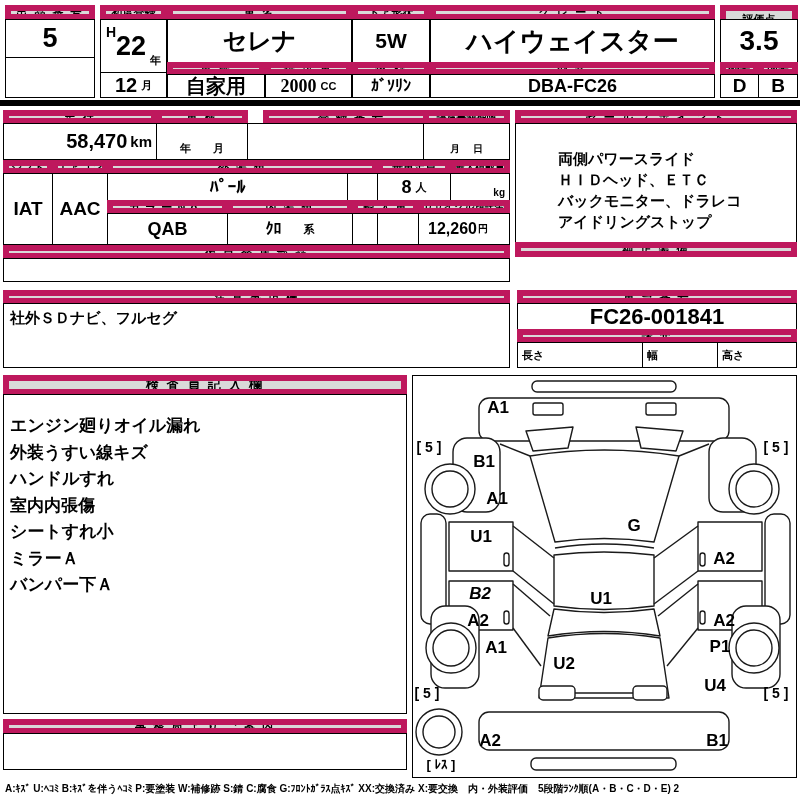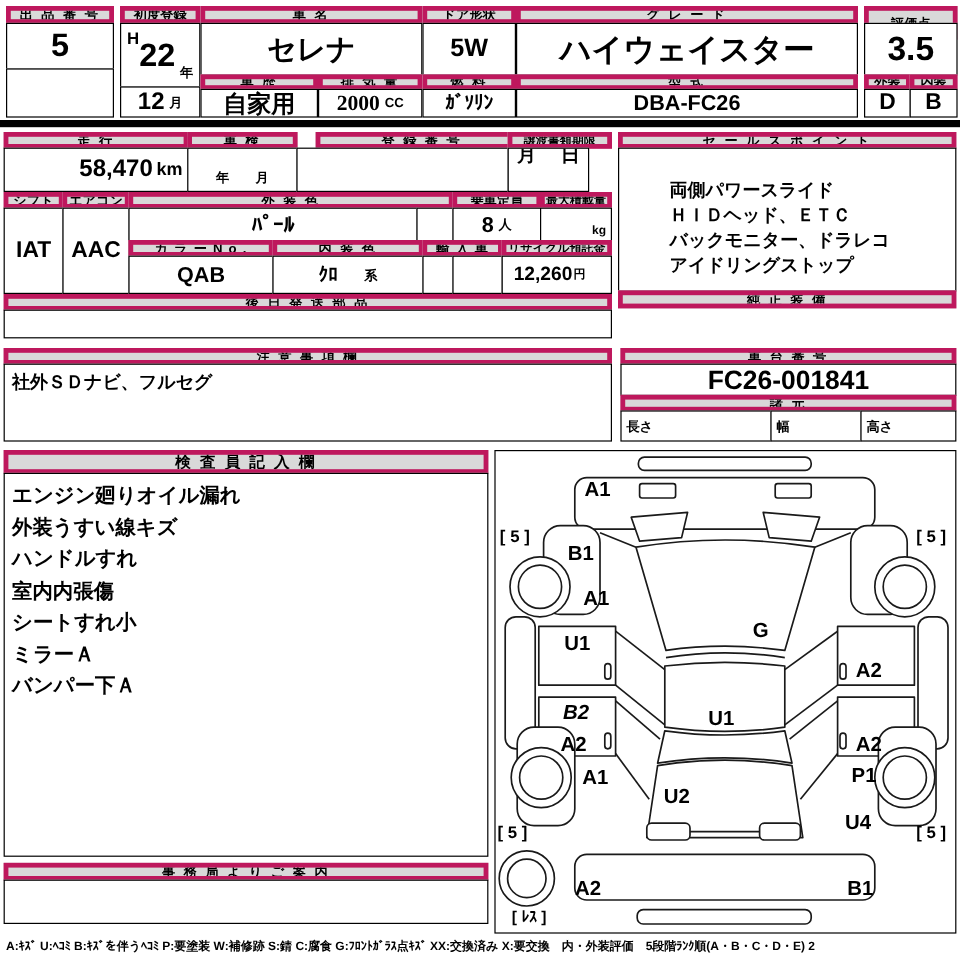--- a/index.html
+++ b/index.html
@@ -1,35 +1,35 @@
 <!DOCTYPE html>
 <html><head>
 <meta charset="utf-8">
 <style>
   * { box-sizing: border-box; margin:0; padding:0; }
   html,body { width:800px; height:800px; }
   body { background:#fff; color:#000; font-family:"Liberation Sans","DejaVu Sans",sans-serif; }
   #sheet { position:relative; width:800px; height:800px; background:#fff; overflow:hidden; }
-  .hdr { position:absolute; border:4px solid #be185d; background:#d9d9d9; font-weight:bold;
+  .hdr { position:absolute; border:6px solid #be185d; background:#d9d9d9; font-weight:bold;
          font-size:11px; display:flex; align-items:center; justify-content:center;
          letter-spacing:2px; white-space:nowrap; overflow:hidden; }
   .hdr.sm { font-size:10px; letter-spacing:0; }
   .cell { position:absolute; border:1px solid #000; background:#fff; font-weight:bold;
           display:flex; align-items:center; justify-content:center; white-space:nowrap; overflow:hidden; }
   .cell.left { justify-content:flex-start; }
   .cell.right { justify-content:flex-end; }
   .cell.top { align-items:flex-start; }
   .cell.bottom { align-items:flex-end; }
   .unit { font-size:11px; font-weight:bold; margin-left:4px; }
   .divbar { position:absolute; background:#000; }
   .lines { position:absolute; border:1px solid #000; background:#fff; font-weight:bold; }
   .lines div { white-space:nowrap; }
   #sales-box { font-size:15px; padding:24px 6px 0 42px; }
   #sales-box div { line-height:21px; }
-  #inspect-box { font-size:17px; padding:5px 6px; }
+  #inspect-box { font-size:17px; padding:18px 6px; }
   #inspect-box div { line-height:26.5px; }
   #diagram { position:absolute; left:412px; top:375px; width:385px; height:403px;
              border:1px solid #000; background:#fff; }
   #diagram svg { position:absolute; left:0; top:0; }
   #diagram-marks span { position:absolute; transform:translate(-50%,-50%); font-weight:bold;
                         font-size:17px; white-space:nowrap; }
   #diagram-marks span.tire { font-size:14px; }
   #diagram-marks span.spare { font-size:13px; }
   #legend { position:absolute; left:5px; top:782px; width:792px; font-size:10px;
             font-weight:bold; white-space:nowrap; }
@@ -86,21 +86,21 @@
   <div class="hdr" style="left:3px;top:110px;width:154px;height:14px;">走 行</div>
   <div class="cell right" style="left:3px;top:123px;width:154px;height:37px;padding-right:4px;">
     <span style="font-size:20px;">58,470</span>
       <span style="font-size:15px;font-weight:bold;margin-left:3px;">km</span>
   </div>
   <div class="hdr" style="left:156px;top:110px;width:92px;height:14px;">車 検</div>
   <div class="cell bottom" style="left:156px;top:123px;width:92px;height:37px;font-size:11px;padding-bottom:3px;">年　　月</div>
   <div class="hdr" style="left:247px;top:110px;width:177px;height:14px;margin-left:16px;">登 録 番 号</div>
   <div class="cell" style="left:247px;top:123px;width:177px;height:37px;"></div>
   <div class="hdr sm" style="left:423px;top:110px;width:87px;height:14px;">譲渡書類期限</div>
-  <div class="cell bottom" style="left:423px;top:123px;width:68px;height:37px;font-size:16px;padding-bottom:19px;">月　 日</div>
+  <div class="cell bottom" style="left:423px;top:123px;width:87px;height:37px;font-size:10px;padding-bottom:3px;">月　 日</div>
 
   <div class="hdr" style="left:3px;top:160px;width:50px;height:14px;letter-spacing:0;">シフト</div>
   <div class="hdr" style="left:52px;top:160px;width:56px;height:14px;letter-spacing:0;">エアコン</div>
   <div class="cell" style="left:3px;top:173px;width:50px;height:72px;font-size:19px;">IAT</div>
   <div class="cell" style="left:52px;top:173px;width:56px;height:72px;font-size:19px;">AAC</div>
 
   <div class="hdr" style="left:107px;top:160px;width:271px;height:14px;">外 装 色</div>
   <div class="cell" style="left:107px;top:173px;width:241px;height:28px;font-size:18px;">ﾊﾟｰﾙ</div>
   <div class="cell" style="left:347px;top:173px;width:31px;height:28px;"></div>
   <div class="hdr" style="left:377px;top:160px;width:74px;height:14px;letter-spacing:0;">乗車定員</div>

